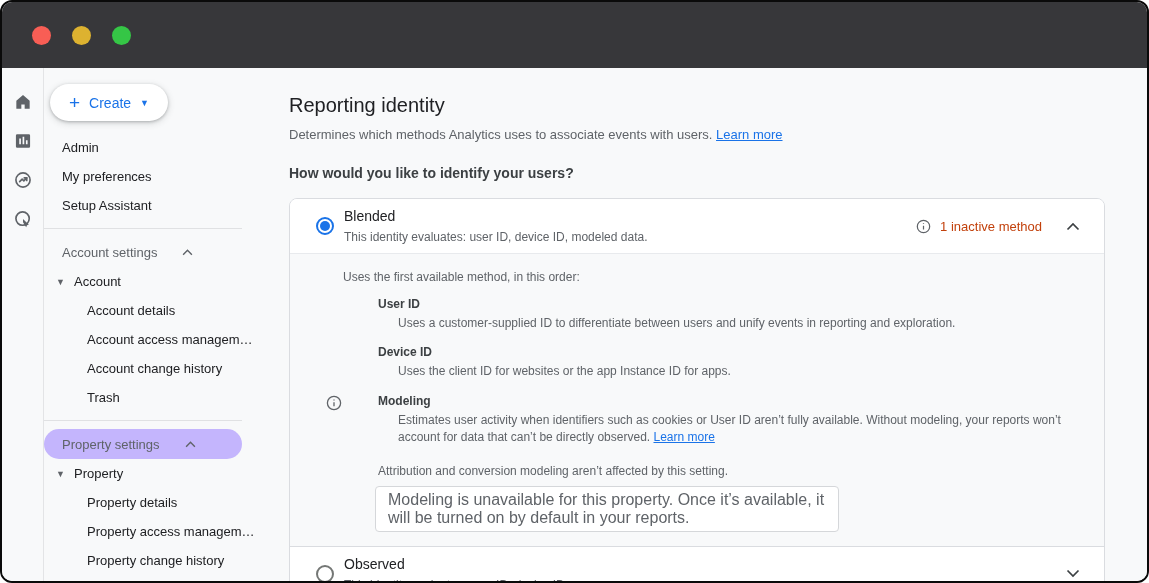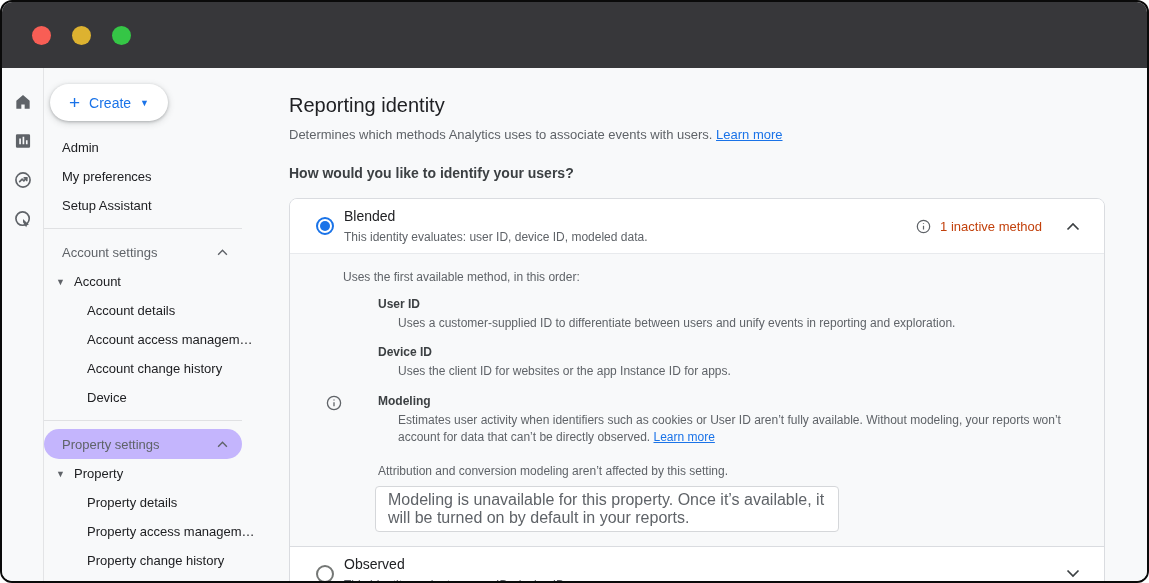--- a/index.html
+++ b/index.html
@@ -50,21 +50,21 @@
   }
   .create-btn .plus { font-size: 19px; font-weight: 400; line-height: 1; }
   .create-btn .caret { font-size: 9px; margin-top:1px; }
 
   .nav { margin-top: 12px; }
   .nav-item { height: 29px; display: flex; align-items: center; padding-left: 18px; cursor: pointer; }
   .nav-divider { height: 1px; background: #e0e1e3; width: 198px; margin: 8px 0; }
 
   .section-header {
     height: 30px; width: 198px;
-    display: flex; align-items: center; justify-content: space-between;
+    display: flex; align-items: center; 
     padding: 0 14px 0 18px;
     color: #5f6368; cursor: pointer; border-radius: 16px; gap: 25px;
   }
   .section-header.active { background: #c4b5fd; }
   .section-header svg { flex: 0 0 auto; }
 
   .group-row { height: 29px; display: flex; align-items: center; cursor: pointer; }
   .group-caret { width: 30px; padding-left: 12px; color: #5f6368; font-size: 9px; }
   .child-item { height: 29px; display: flex; align-items: center; padding-left: 43px; cursor: pointer; }
 
@@ -180,21 +180,21 @@
               <path d="M1 6.5 6 1.5 11 6.5"></path>
             </svg>
         </div>
         <div class="group-row">
           <span class="group-caret">▼</span>
           <span>Account</span>
         </div>
         <div class="child-item">Account details</div>
         <div class="child-item">Account access managem…</div>
         <div class="child-item">Account change history</div>
-        <div class="child-item">Device</div>
+        <div class="child-item">Trash</div>
 
         <div class="nav-divider"></div>
 
         <div class="section-header active">
           <span>Property settings</span>
           <svg width="11" height="7" viewBox="0 0 12 8" fill="none" stroke="#5f6368" stroke-width="1.6">
               <path d="M1 6.5 6 1.5 11 6.5"></path>
             </svg>
         </div>
         <div class="group-row">

